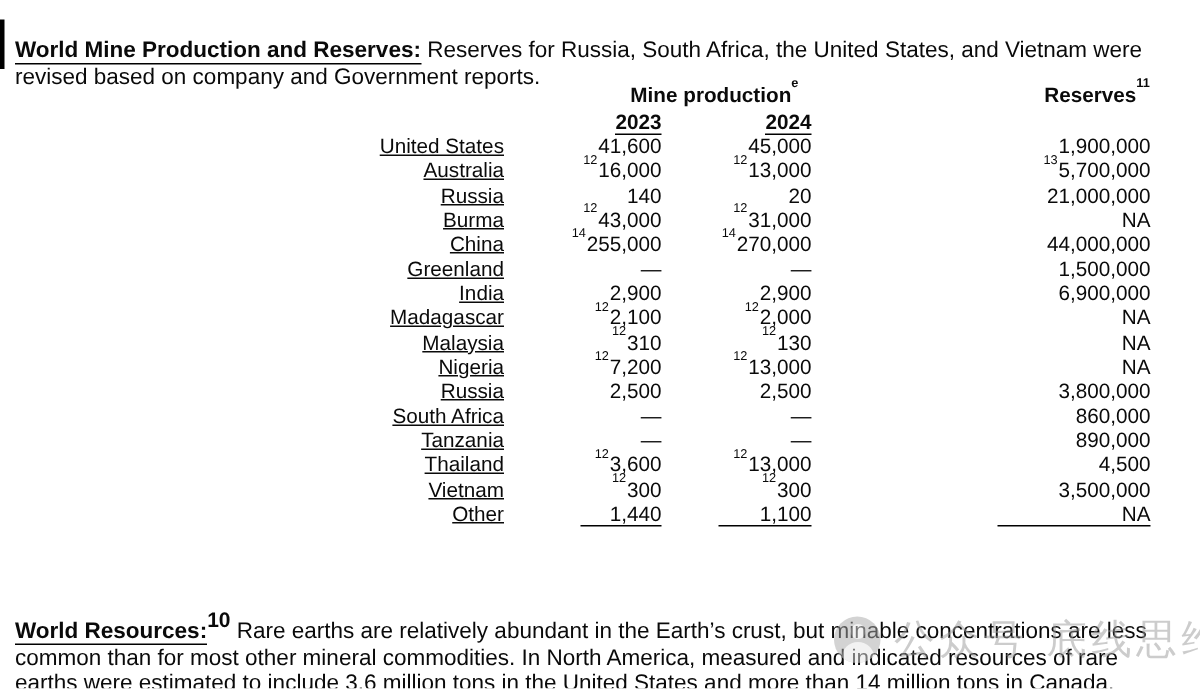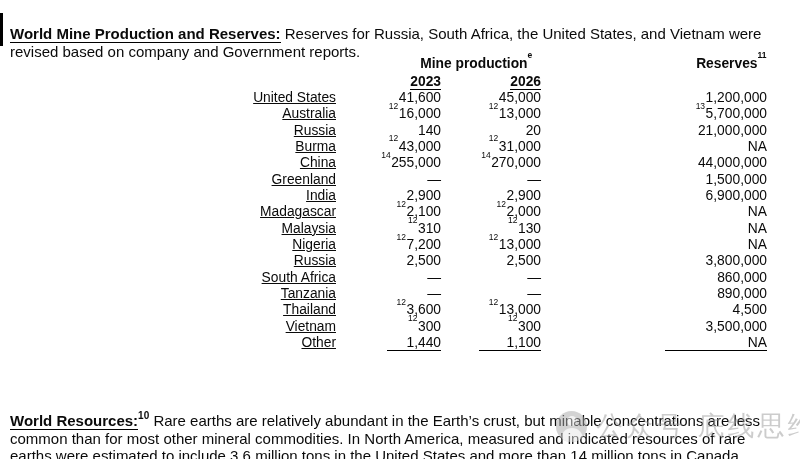--- a/index.html
+++ b/index.html
@@ -6,21 +6,21 @@
   .page{
     position:relative;width:800px;height:459px;background:#ffffff;
     font-family:"Liberation Sans",sans-serif;color:#0a0a0a;overflow:hidden;
   }
   .change-bar{position:absolute;left:0;top:13px;width:3px;height:33px;background:#000;}
   .para{position:absolute;font-size:15px;line-height:17.5px;}
   .intro{top:10px;left:10px;width:778px;}
   .resources{top:397px;left:10px;width:779px;}
   .b{font-weight:bold;}
   .u{border-bottom:1.6px solid #000;padding-bottom:0px;}
-  sup{font-size:10px;line-height:0;position:relative;top:-1px;vertical-align:super;}
+  sup{font-size:14px;line-height:0;position:relative;top:-1px;vertical-align:super;}
   
   table.data-table{
     position:absolute;top:55px;left:16px;width:751px;
     border-collapse:collapse;table-layout:fixed;
     font-size:13.8px;color:#0a0a0a;
   }
   table.data-table td{padding:0;vertical-align:baseline;white-space:nowrap;}
   col.c-country{width:320px;}
   col.c-y23{width:105px;}
   col.c-y24{width:100px;}
@@ -71,30 +71,30 @@
     </colgroup>
     <thead>
       <tr class="h1">
         <td></td>
         <td class="center" colspan="2"><span class="mp-header"><span>Mine production</span><sup>e</sup></span></td>
         <td class="num"><span>Reserves</span><sup>11</sup></td>
       </tr>
       <tr class="h2">
         <td></td>
         <td class="num"><span class="yr">2023</span></td>
-        <td class="num"><span class="yr">2026</span></td>
+        <td class="num"><span class="yr">2024</span></td>
         <td></td>
       </tr>
     </thead>
     <tbody id="rows">
         <tr>
           <td class="country">United States</td>
           <td class="num"><span class="val">41,600</span></td>
           <td class="num"><span class="val">45,000</span></td>
-          <td class="num"><span class="val">1,200,000</span></td>
+          <td class="num"><span class="val">1,900,000</span></td>
         </tr>
         <tr>
           <td class="country">Australia</td>
           <td class="num"><span class="val"><sup>12</sup>16,000</span></td>
           <td class="num"><span class="val"><sup>12</sup>13,000</span></td>
           <td class="num"><span class="val"><sup>13</sup>5,700,000</span></td>
         </tr>
         <tr>
           <td class="country">Russia</td>
           <td class="num"><span class="val">140</span></td>

